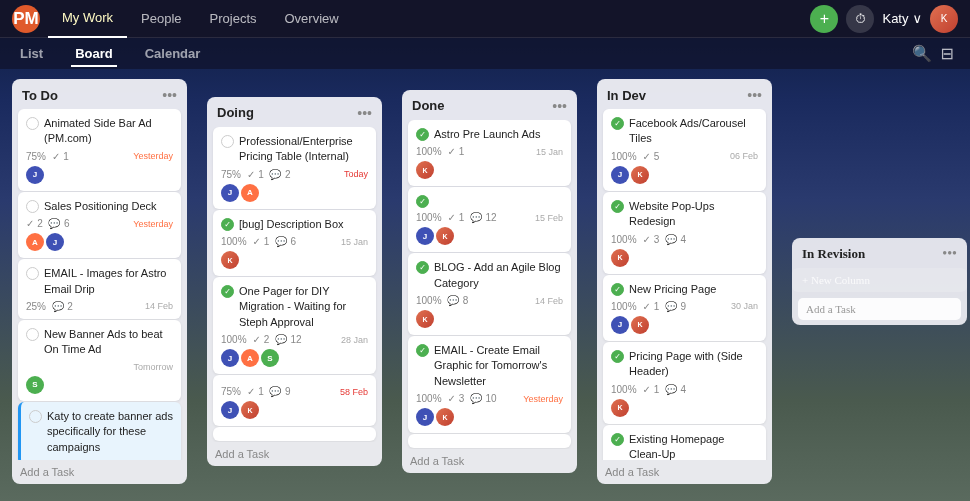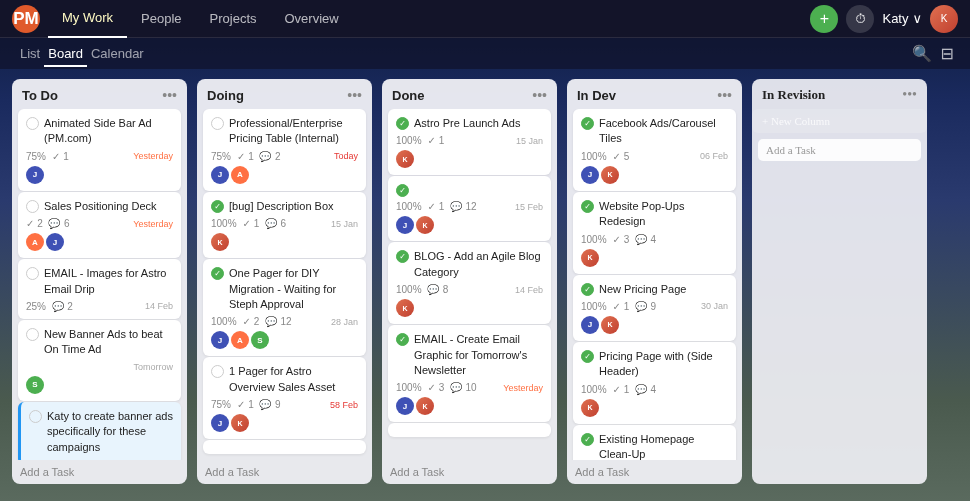--- a/index.html
+++ b/index.html
@@ -98,21 +98,21 @@
     .toolbar {
       position: relative;
       z-index: 10;
       display: flex;
       align-items: center;
       justify-content: space-between;
       padding: 6px 16px;
       background: rgba(15,15,35,0.6);
     }
     .view-tabs {
-      display: flex; gap: 0;
+      display: flex; gap: 24px; font-weight: bold;
     }
     .view-tab {
       font-size: 13px;
       color: rgba(255,255,255,0.6);
       cursor: pointer;
       padding: 2px 4px;
       position: relative;
     }
     .view-tab.active {
       color: #fff;
@@ -131,24 +131,25 @@
       color: rgba(255,255,255,0.7);
       font-size: 16px;
       cursor: pointer;
     }
 
     
     .board-container {
       position: relative;
       z-index: 10;
       display: flex;
-      gap: 10px;
+      gap: 20px;
       padding: 10px 12px;
       overflow-x: auto;
       height: calc(501px - 38px - 38px);
+      align-items: center;
     }
 
     
     .column {
       background: rgba(240,240,245,0.95);
       border-radius: 8px;
       width: 175px;
       flex-shrink: 0;
       display: flex;
       flex-direction: column;
@@ -470,24 +471,20 @@
             </div>
             <span class="card-date">28 Jan</span>
           </div>
           <div class="card-avatars">
             <div class="mini-avatar av-blue">J</div>
             <div class="mini-avatar av-orange">A</div>
             <div class="mini-avatar av-green">S</div>
           </div>
         </div>
         <div class="card">
-          <div class="card-header-row">
-            <div class="card-check"></div>
-            <span class="card-title">1 Pager for Astro Overview Sales Asset</span>
-          </div>
           <div class="card-meta">
             <div class="card-progress">
               <span>75%</span>
               <span>✓ 1</span>
               <span>💬 9</span>
             </div>
             <span class="card-date red">58 Feb</span>
           </div>
           <div class="card-avatars">
             <div class="mini-avatar av-blue">J</div>

